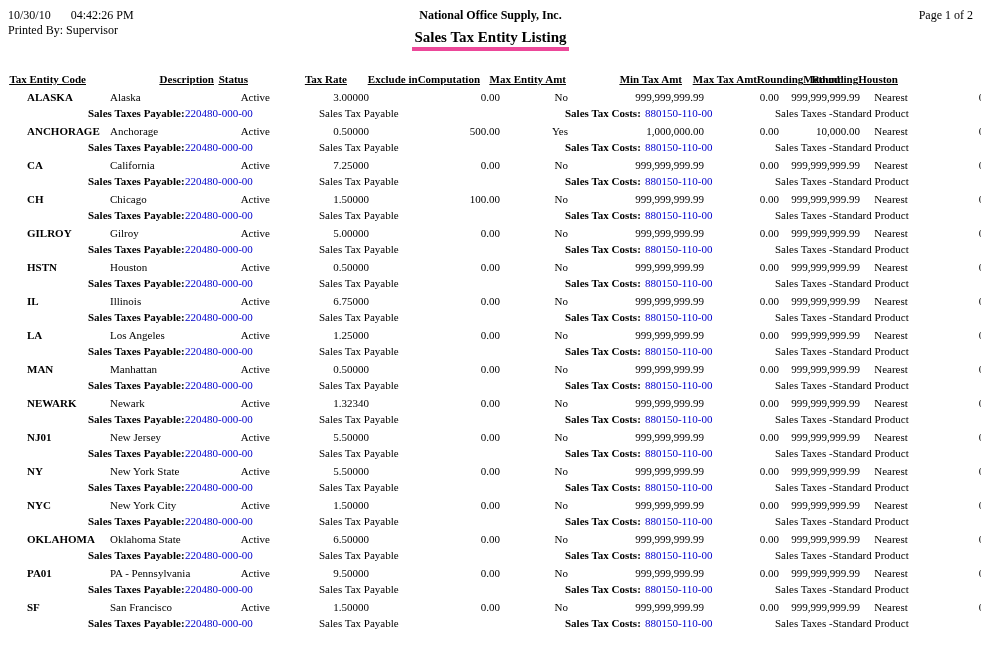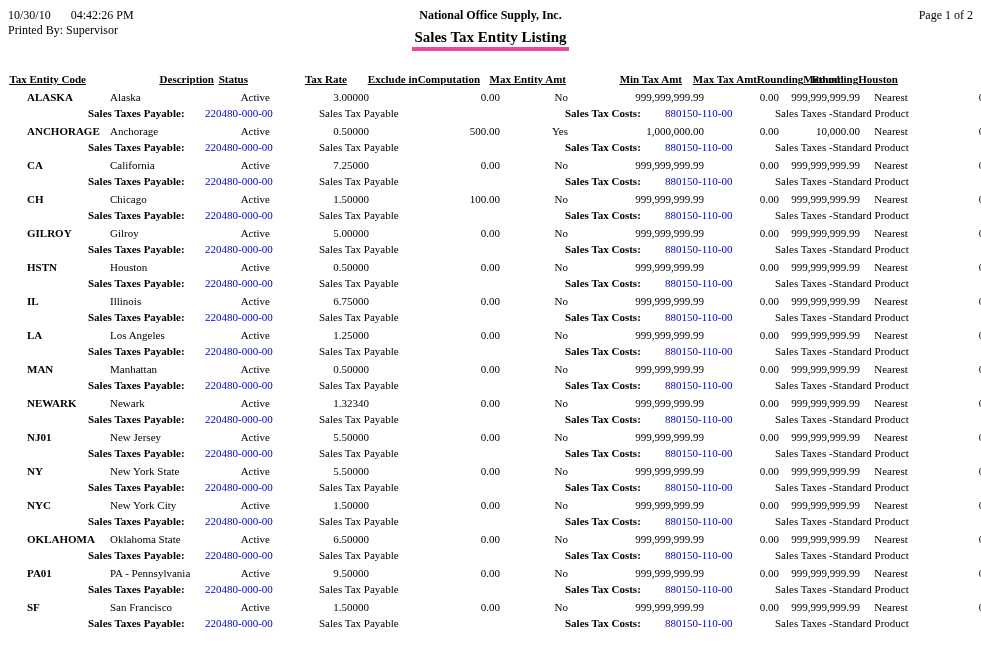--- a/index.html
+++ b/index.html
@@ -56,21 +56,21 @@
   .c-rmult  { text-align: right; padding-right: 5px; }
 
   .accounts-row { position: relative; height: 14px; line-height: 14px; margin-top: 2px; text-align: right; }
   .accounts-row span { position: absolute; bottom: 0; white-space: nowrap; }
   .ap-label { left: 88px;  font-weight: bold; }
   .ap-acct  { left: 185px; }
   .ap-desc  { left: 319px; }
   .ac-label { left: 565px; font-weight: bold; }
   .ac-acct  { left: 645px; }
   .ac-desc  { left: 775px; }
-  .acct-link { color: #0000cc; cursor: pointer; margin-left: 20px; }
+  .acct-link { color: #0000cc; cursor: pointer; }
 </style>
 </head>
 <body>
 
 <div class="page">
 
   <div class="top">
     <div class="top-left">
       <div class="line1">
         <span>10/30/10</span><span class="time">04:42:26 PM</span>

